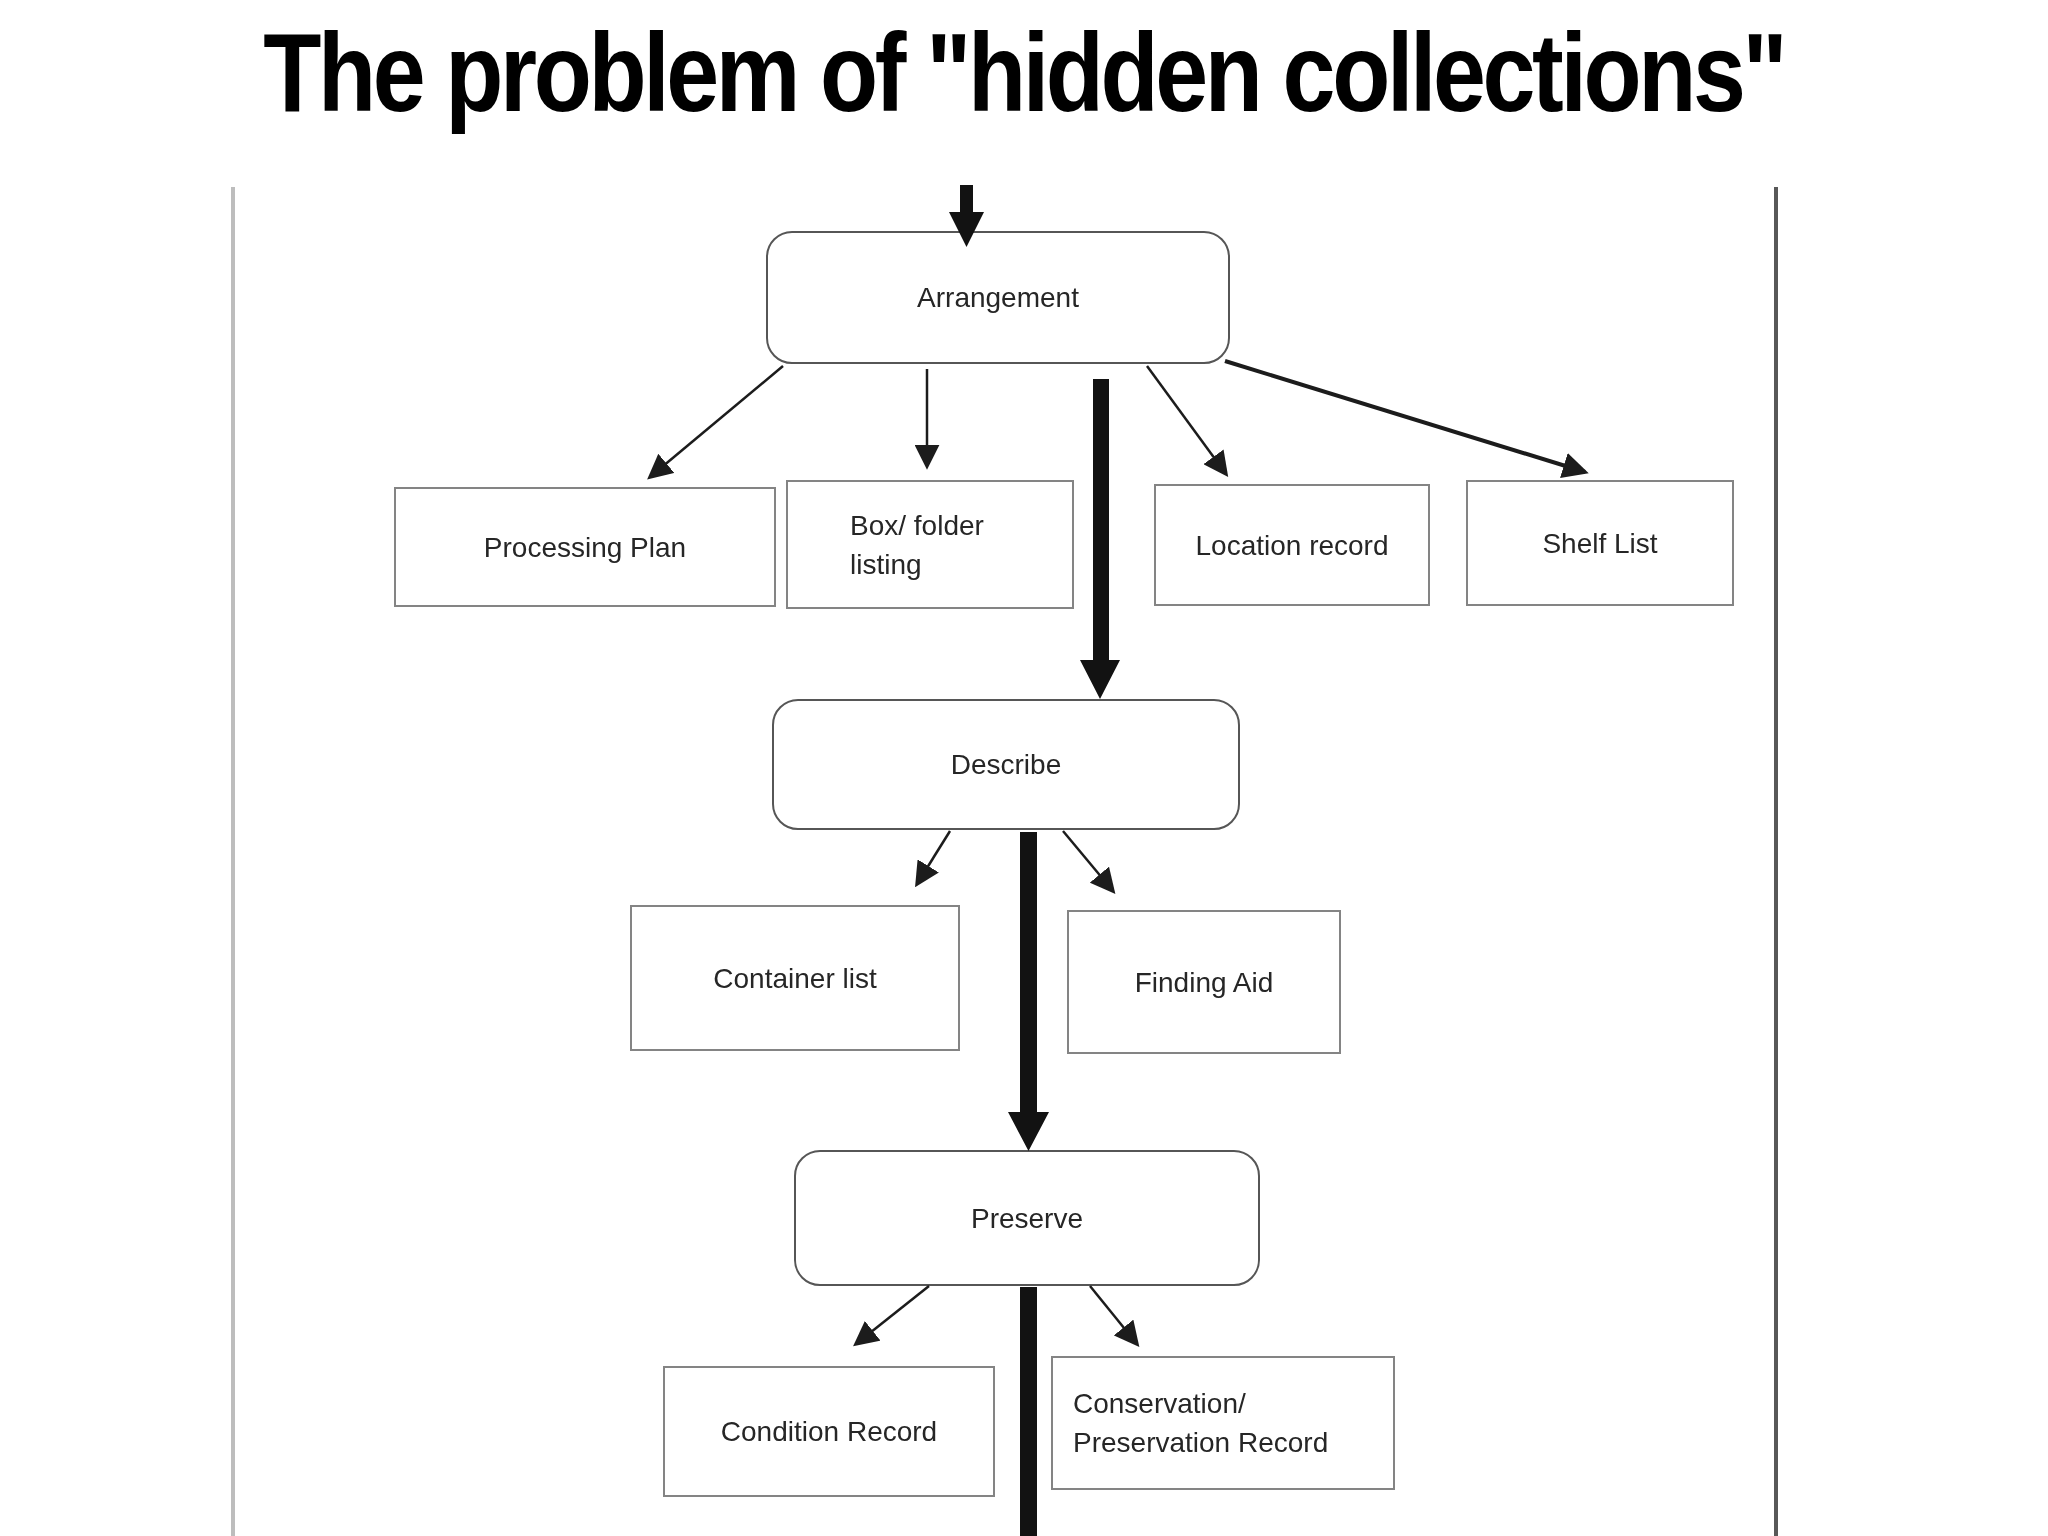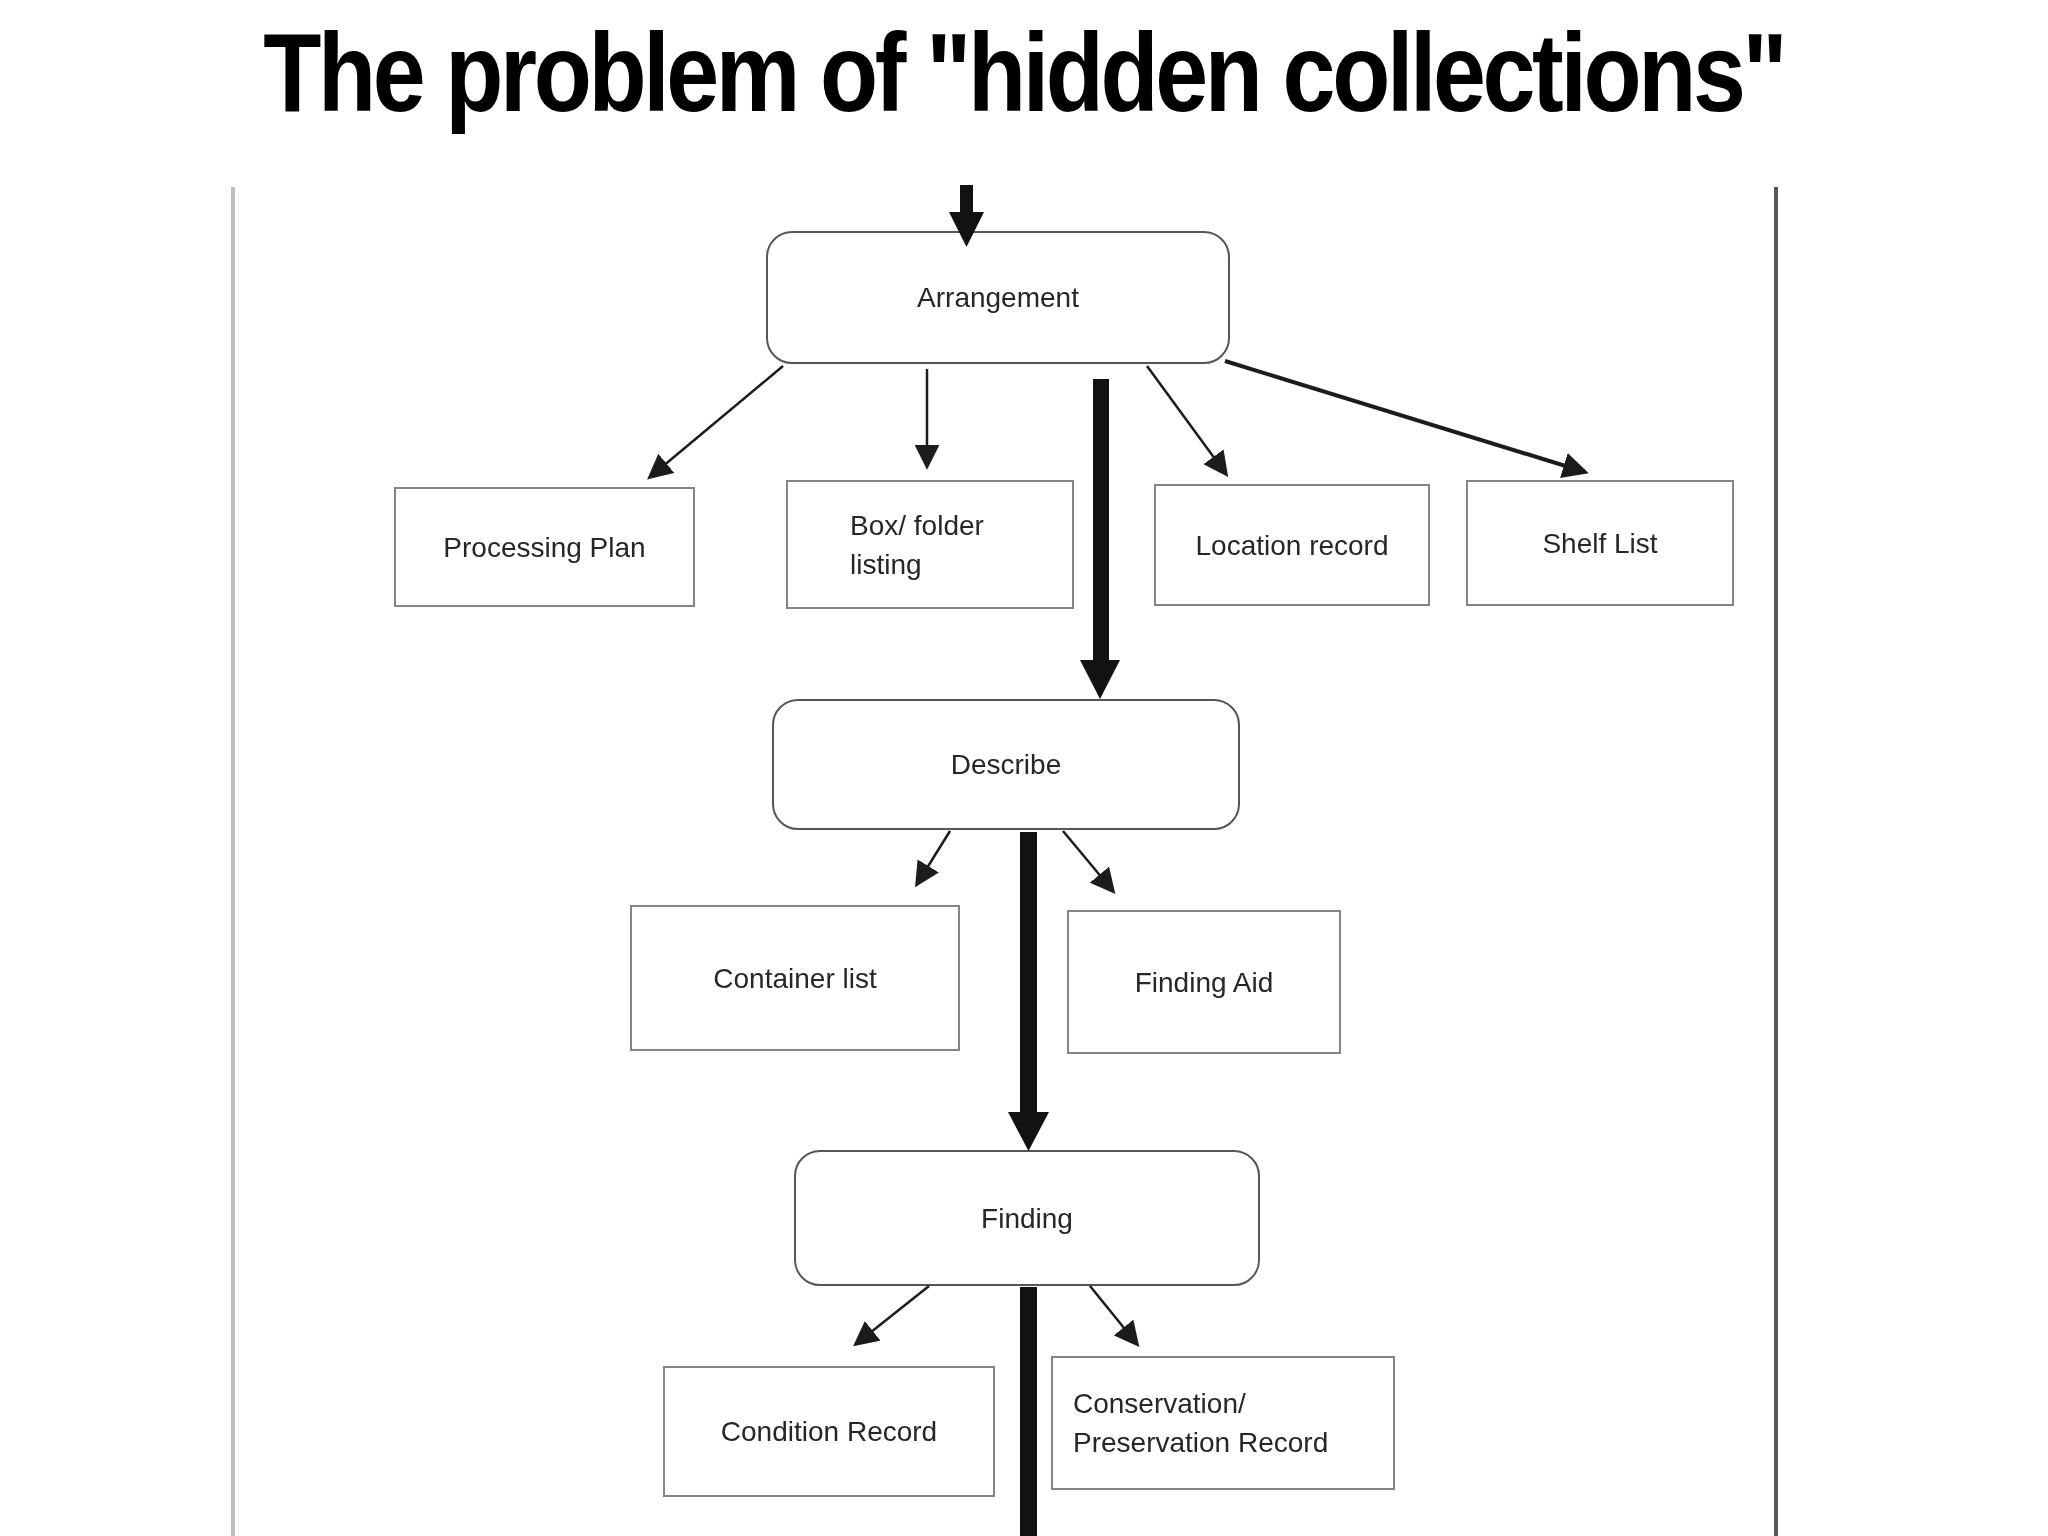--- a/index.html
+++ b/index.html
@@ -73,36 +73,36 @@
 
 <div id="slide">
 
   <h1 class="title"><span class="squeeze">The problem of "hidden collections"</span></h1>
 
   <div class="rule rule-left"></div>
   <div class="rule rule-right"></div>
 
   <div class="node node--rounded" style="left:766px; top:231px; width:464px; height:133px;">Arrangement</div>
 
-  <div class="node node--rect" style="left:394px; top:487px; width:301px; height:120px;">Processing Plan</div>
+  <div class="node node--rect" style="left:394px; top:487px; width:382px; height:120px;">Processing Plan</div>
 
   <div class="node node--rect node--leftText" style="left:786px; top:480px; width:288px; height:129px; padding-left:62px;">Box/ folder
 listing</div>
 
   <div class="node node--rect" style="left:1154px; top:484px; width:276px; height:122px;">Location record</div>
 
   <div class="node node--rect" style="left:1466px; top:480px; width:268px; height:126px;">Shelf List</div>
 
   <div class="node node--rounded" style="left:772px; top:699px; width:468px; height:131px;">Describe</div>
 
   <div class="node node--rect" style="left:630px; top:905px; width:330px; height:146px;">Container list</div>
 
   <div class="node node--rect" style="left:1067px; top:910px; width:274px; height:144px;">Finding Aid</div>
 
-  <div class="node node--rounded" style="left:794px; top:1150px; width:466px; height:136px;">Finding</div>
+  <div class="node node--rounded" style="left:794px; top:1150px; width:466px; height:136px;">Preserve</div>
 
   <div class="node node--rect" style="left:663px; top:1366px; width:332px; height:131px;text-align:right;">Condition Record</div>
 
   <div class="node node--rect node--leftText" style="left:1051px; top:1356px; width:344px; height:134px; padding-left:20px;">Conservation/
 Preservation Record</div>
 
   <svg id="edges" width="2048" height="1536" viewBox="0 0 2048 1536">
     <defs>
       <marker id="mthin" viewBox="0 0 10 10" markerWidth="10" markerHeight="10" refX="8.5" refY="5" orient="auto">
         <path d="M0,0 L10,5 L0,10 z" fill="#1c1c1c"></path>

